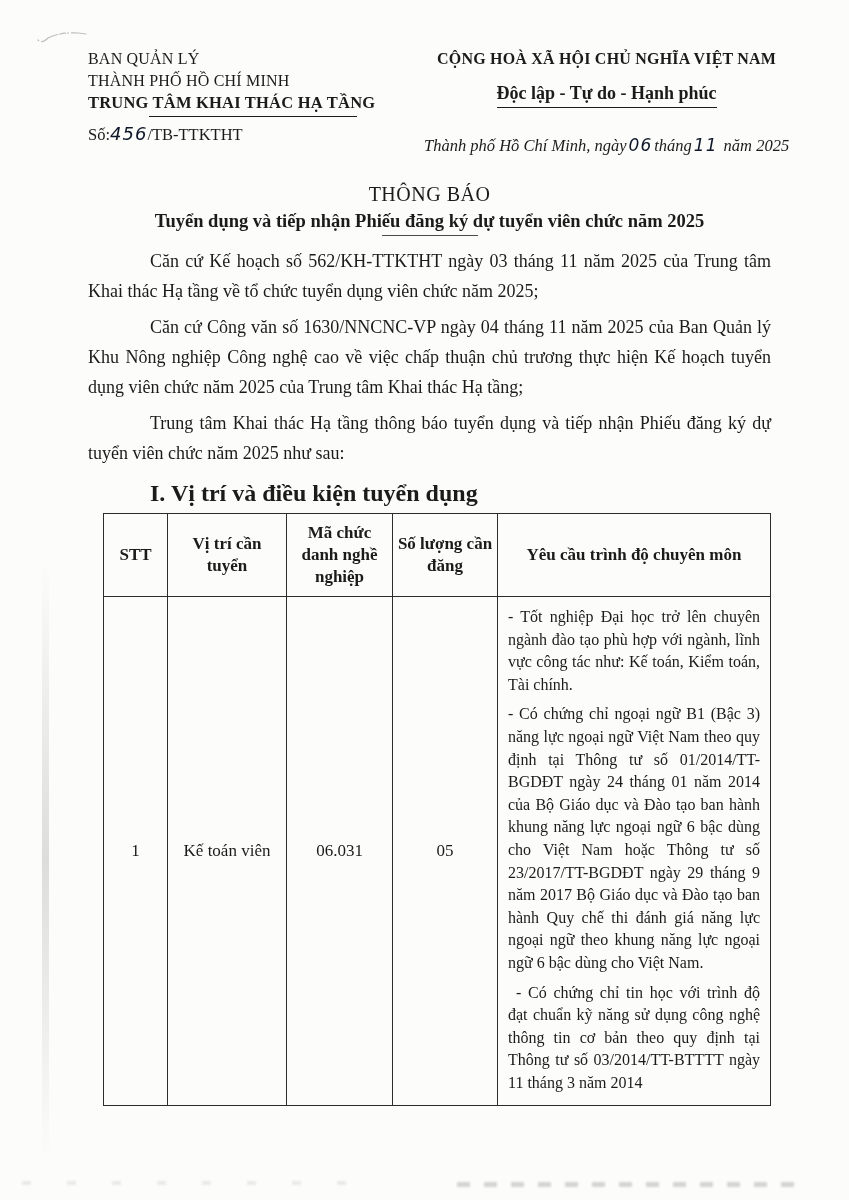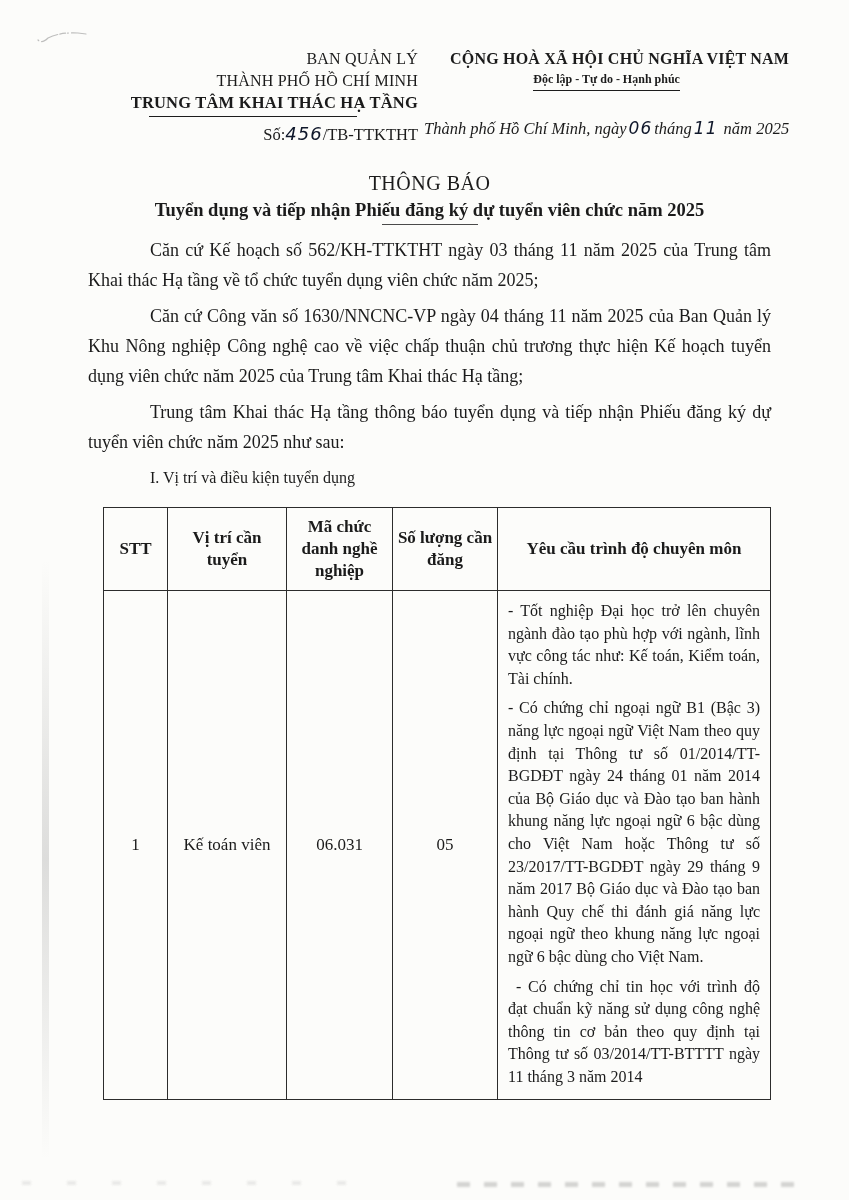--- a/index.html
+++ b/index.html
@@ -11,58 +11,58 @@
     margin: 0 auto;
     background: #fcfcfa;
     font-family: "Liberation Serif", "DejaVu Serif", serif;
     color: #1b1b1b;
     padding: 48px 78px 0 88px;
     overflow: hidden;
   }
 
   
   .header { display: flex; align-items: flex-start; }
-  .header-left { width: 330px; text-align: right; flex: none; }
+  .header-left { width: 330px; text-align: left; flex: none; }
   .org-line { font-size: 16px; line-height: 22px; letter-spacing: .2px; }
   .org-name { font-weight: bold; font-size: 16.5px; line-height: 22px; letter-spacing: .2px; }
   .org-underline { width: 208px; border-bottom: 1.6px solid #1c1c1c; margin: 2px auto 0; }
   .doc-no { margin-top: 6px; font-size: 16.5px; }
   .hand {
     font-family: "DejaVu Sans", sans-serif;
     font-style: italic;
     font-size: 18px;
     letter-spacing: 1px;
     color: #0f172a;
   }
   .header-right { flex: 1; text-align: center; padding-left: 6px; }
-  .country { font-weight: bold; font-size: 16px; line-height: 22px; letter-spacing: .2px; text-align: right; }
-  .motto { font-weight: bold; font-size: 12px; margin-top: 2px; }
+  .country { font-weight: bold; font-size: 16px; line-height: 22px; letter-spacing: .2px; }
+  .motto { font-weight: bold; font-size: 18px; margin-top: 13px; }
   .motto-inner { display: inline-block; border-bottom: 1.7px solid #1c1c1c; padding-bottom: 3px; }
   .place-date { font-style: italic; font-size: 16.5px; margin-top: 27px; white-space: nowrap; }
   .place-date .hand { font-size: 17px; margin: 0 2px; }
 
   
   .title-block { text-align: center; margin-top: 26px; }
   .title-main { font-weight: normal; font-size: 20px; line-height: 25px; letter-spacing: .5px; }
   .title-sub { font-weight: bold; font-size: 18.5px; margin-top: 4px; }
   .title-underline { width: 96px; border-bottom: 1.6px solid #4a4a4a; margin: 3px auto 0; }
 
   
   .body-text { margin-top: 10px; }
   .body-text p {
     margin: 6px 0 0;
     font-size: 18px;
     line-height: 30px;
     text-align: justify;
     text-indent: 62px;
   }
   .section-heading {
-    font-weight: normal;
-    font-size: 16px;
-    margin: 12px 0 20px;
+    font-weight: bold;
+    font-size: 24px;
+    margin: 12px 0 6px;
     text-indent: 62px;
   }
 
   
   table.positions {
     border-collapse: collapse;
     margin-left: 15px;
     width: 667px;
     table-layout: fixed;
   }

